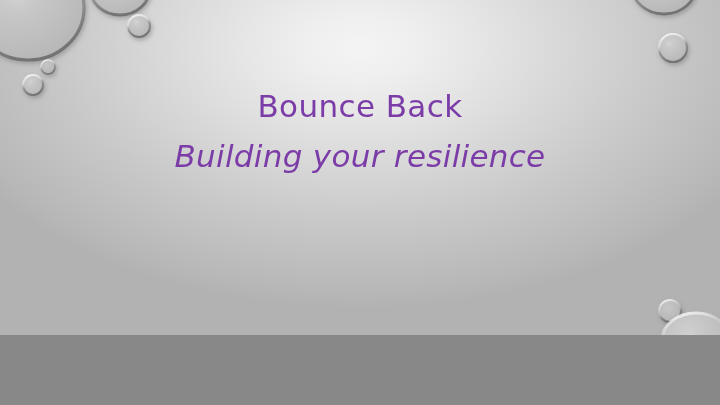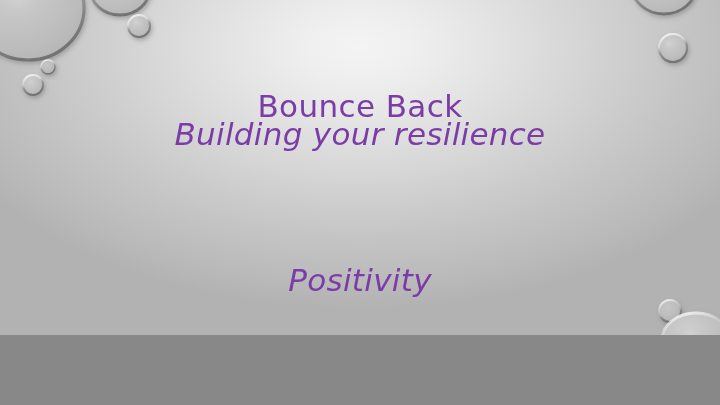--- a/index.html
+++ b/index.html
@@ -46,21 +46,21 @@
     color: #7b3ca8;
     white-space: nowrap;
   }
   #title-line {
     top: 88px;
     font-size: 31px;
     font-weight: 400;
     letter-spacing: 0.4px;
   }
   #subtitle-line {
-    top: 116px;
+    top: 138px;
     font-size: 31px;
     font-style: italic;
     font-weight: 400;
     letter-spacing: 0.3px;
   }
   #topic-line {
     top: 262px;
     font-size: 31px;
     font-style: italic;
     font-weight: 400;
@@ -180,16 +180,15 @@
                C 568 354, 580 343, 597 342
                C 615 341, 626 349, 640 349
                C 657 349, 668 349, 688 349 Z" fill="url(#bubbleFill)" stroke="url(#rimGradB)" stroke-width="3.2"></path>
       <ellipse cx="633" cy="372" rx="32" ry="20" fill="url(#innerHi)"></ellipse>
     </g>
   </svg>
 
   <div id="text-layer">
     <div class="tbox" id="title-line">Bounce Back</div>
     <div class="tbox" id="subtitle-line">Building your resilience</div>
-    <div class="tbox" id="topic-line">Positivity</div>
   </div>
 
 </div>
 
 </body></html>

